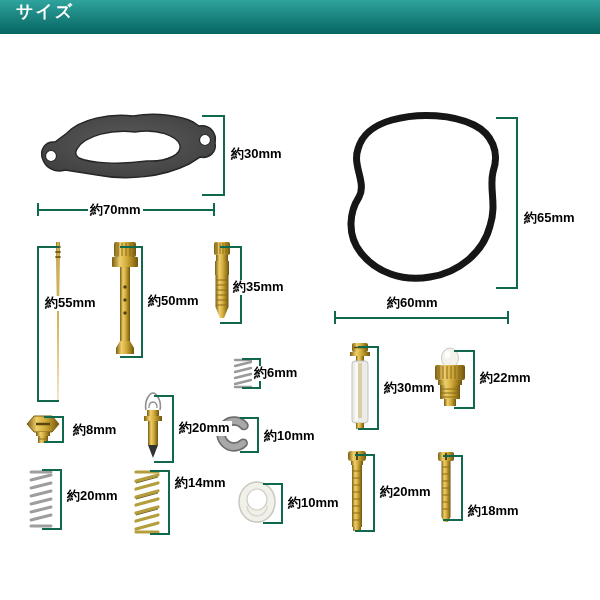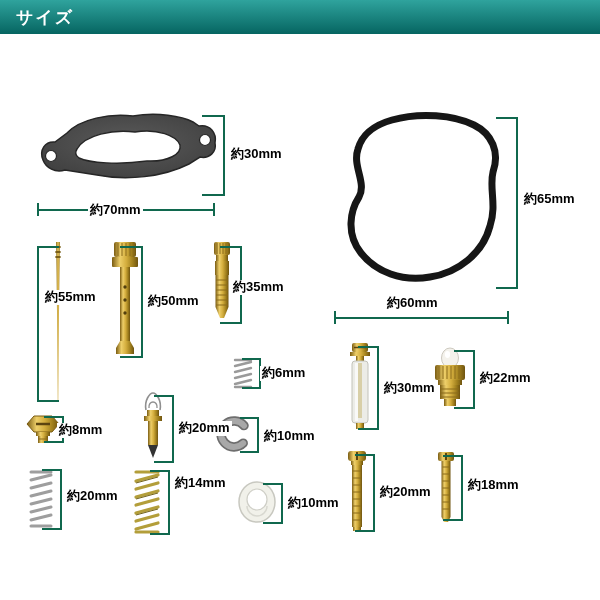--- a/index.html
+++ b/index.html
@@ -8,21 +8,21 @@
     --hdr2:#066561;
   }
   html,body{margin:0;padding:0;background:#fff;}
   .stage{
     position:relative;width:600px;height:600px;background:#fff;overflow:hidden;
     font-family:"Liberation Sans","DejaVu Sans",sans-serif;
   }
   .header{
     position:absolute;left:0;top:0;width:600px;height:34px;
     background:linear-gradient(180deg,var(--hdr1) 0%,var(--hdr2) 100%);
-    display:flex;align-items:center;
+    display:flex;
   }
   .header-title{
     color:#fff;font-size:17px;font-weight:bold;letter-spacing:2px;margin-left:16px;
   }
   .part{position:absolute;}
   .part svg{display:block;width:100%;height:100%;}
   .vline{position:absolute;width:2px;background:var(--dim);}
   .hline{position:absolute;height:2px;background:var(--dim);}
   .dlabel{
     position:absolute;background:#fff;color:#000;font-weight:bold;font-size:13px;
@@ -305,56 +305,56 @@
     <div class="hline" style="left:37px;top:209px;width:178px"></div>
     <div class="vline" style="left:37px;top:203px;height:13px"></div>
     <div class="vline" style="left:213px;top:203px;height:13px"></div>
     <div class="dlabel" style="left:88px;top:203px">約70mm</div>
   </div>
 
   <div>
     <div class="vline" style="left:516px;top:117px;height:172px"></div>
     <div class="hline" style="left:496px;top:117px;width:22px"></div>
     <div class="hline" style="left:496px;top:287px;width:22px"></div>
-    <div class="dlabel" style="left:522px;top:192px">約65mm</div>
+    <div class="dlabel" style="left:522px;top:211px">約65mm</div>
   </div>
 
   <div>
     <div class="hline" style="left:334px;top:317px;width:175px"></div>
     <div class="vline" style="left:334px;top:311px;height:13px"></div>
     <div class="vline" style="left:507px;top:311px;height:13px"></div>
     <div class="dlabel" style="left:385px;top:296px">約60mm</div>
   </div>
 
   <div>
     <div class="vline" style="left:37px;top:246px;height:156px"></div>
     <div class="hline" style="left:37px;top:246px;width:22px"></div>
     <div class="hline" style="left:37px;top:400px;width:22px"></div>
-    <div class="dlabel" style="left:43px;top:290px">約55mm</div>
+    <div class="dlabel" style="left:43px;top:296px">約55mm</div>
   </div>
 
   <div>
     <div class="vline" style="left:141px;top:246px;height:112px"></div>
     <div class="hline" style="left:120px;top:246px;width:23px"></div>
     <div class="hline" style="left:120px;top:356px;width:23px"></div>
     <div class="dlabel" style="left:146px;top:294px">約50mm</div>
   </div>
 
   <div>
     <div class="vline" style="left:240px;top:246px;height:78px"></div>
     <div class="hline" style="left:220px;top:246px;width:22px"></div>
     <div class="hline" style="left:220px;top:322px;width:22px"></div>
     <div class="dlabel" style="left:231px;top:280px">約35mm</div>
   </div>
 
   <div>
     <div class="vline" style="left:259px;top:358px;height:31px"></div>
     <div class="hline" style="left:242px;top:358px;width:19px"></div>
     <div class="hline" style="left:242px;top:387px;width:19px"></div>
-    <div class="dlabel" style="left:260px;top:366px">約6mm</div>
+    <div class="dlabel" style="left:252px;top:366px">約6mm</div>
   </div>
 
   <div>
     <div class="vline" style="left:172px;top:395px;height:68px"></div>
     <div class="hline" style="left:154px;top:395px;width:20px"></div>
     <div class="hline" style="left:154px;top:461px;width:20px"></div>
     <div class="dlabel" style="left:177px;top:421px">約20mm</div>
   </div>
 
   <div>
@@ -375,21 +375,21 @@
     <div class="vline" style="left:473px;top:350px;height:59px"></div>
     <div class="hline" style="left:454px;top:350px;width:21px"></div>
     <div class="hline" style="left:454px;top:407px;width:21px"></div>
     <div class="dlabel" style="left:478px;top:371px">約22mm</div>
   </div>
 
   <div>
     <div class="vline" style="left:62px;top:416px;height:27px"></div>
     <div class="hline" style="left:44px;top:416px;width:20px"></div>
     <div class="hline" style="left:44px;top:441px;width:20px"></div>
-    <div class="dlabel" style="left:57px;top:423px">約8mm</div>
+    <div class="dlabel" style="left:71px;top:423px">約8mm</div>
   </div>
 
   <div>
     <div class="vline" style="left:60px;top:469px;height:61px"></div>
     <div class="hline" style="left:42px;top:469px;width:20px"></div>
     <div class="hline" style="left:42px;top:528px;width:20px"></div>
     <div class="dlabel" style="left:65px;top:489px">約20mm</div>
   </div>
 
   <div>
@@ -410,16 +410,16 @@
     <div class="vline" style="left:373px;top:454px;height:78px"></div>
     <div class="hline" style="left:355px;top:454px;width:20px"></div>
     <div class="hline" style="left:355px;top:530px;width:20px"></div>
     <div class="dlabel" style="left:378px;top:485px">約20mm</div>
   </div>
 
   <div>
     <div class="vline" style="left:461px;top:455px;height:66px"></div>
     <div class="hline" style="left:443px;top:455px;width:20px"></div>
     <div class="hline" style="left:443px;top:519px;width:20px"></div>
-    <div class="dlabel" style="left:466px;top:478px">約18mm</div>
+    <div class="dlabel" style="left:466px;top:504px">約18mm</div>
   </div>
 
 </div>
 
 </body></html>

